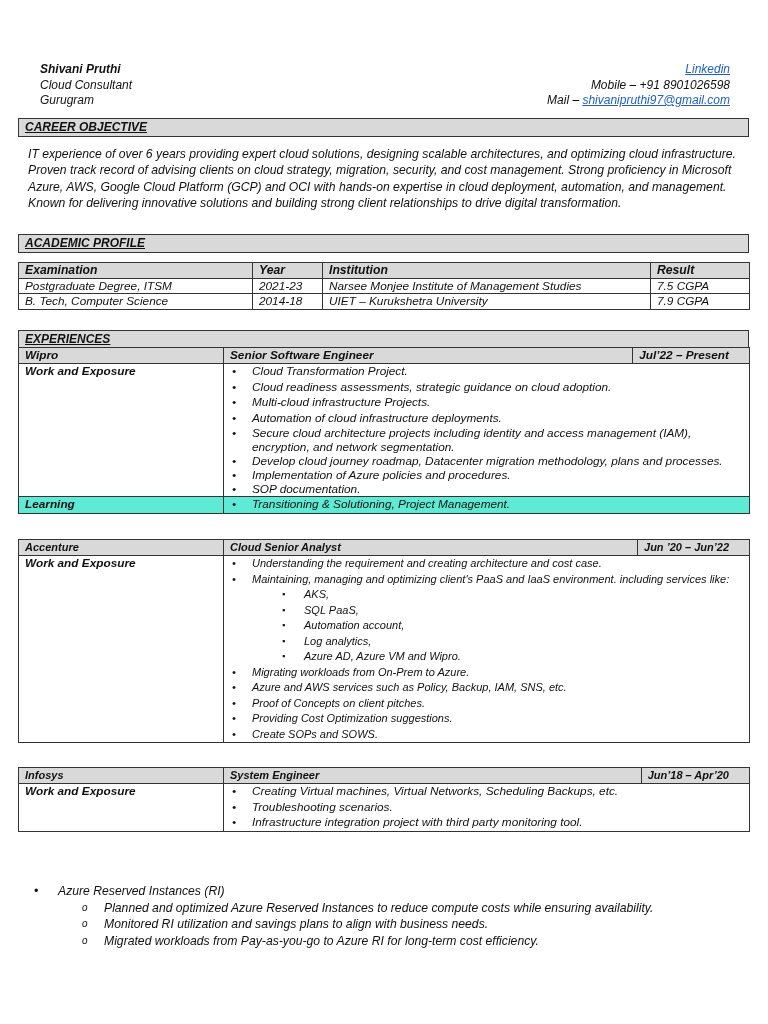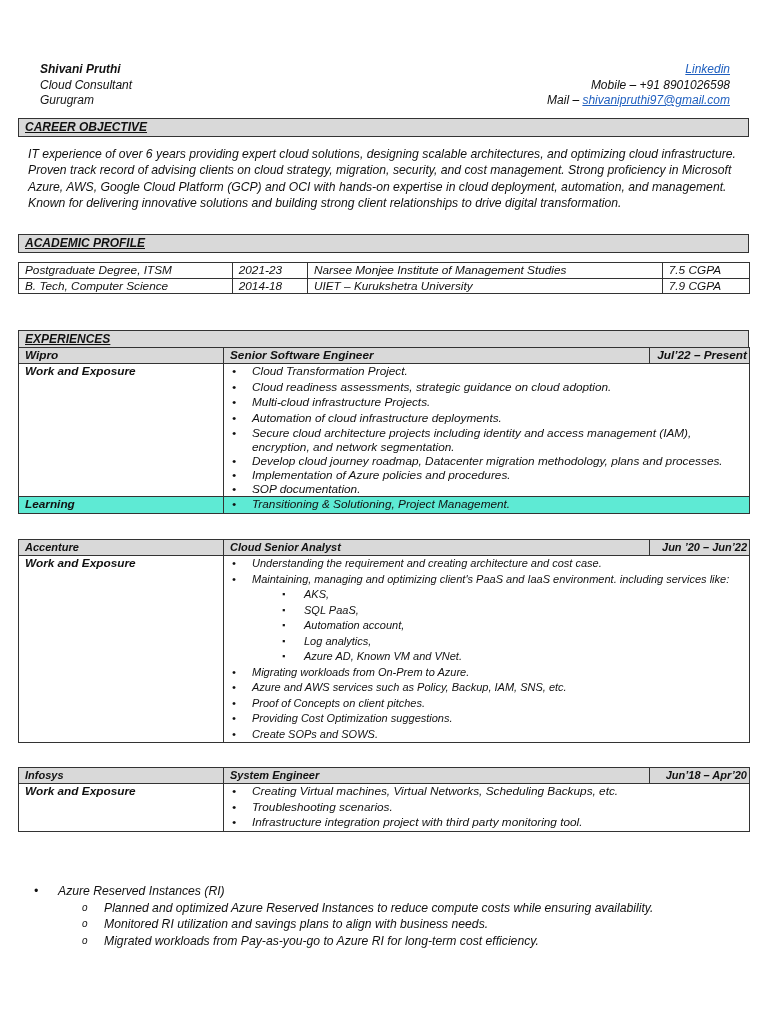--- a/index.html
+++ b/index.html
@@ -18,21 +18,21 @@
 
   .objective { position: absolute; left: 28px; top: 146px; width: 712px; font-size: 12.2px; line-height: 16.3px; }
 
   table { border-collapse: collapse; position: absolute; left: 18px; width: 732px; font-size: 11.8px; }
   td { border: 1px solid #333; vertical-align: top; padding: 0 6px; }
   .acad td { line-height: 14.5px; }
   .acad tr.head td { background: #d9d9d9; font-weight: bold; font-size: 12.2px; }
 
   .exp tr.head td { background: #d9d9d9; font-weight: bold; line-height: 15px; font-size: 11.8px; }
   .exp td.label { font-weight: bold; width: 205px; }
-  .exp td.date { text-align: right; padding-right: 2px; width: 100px; white-space: nowrap; }
+  .exp td.date { text-align: right; padding-right: 20px; width: 100px; white-space: nowrap; }
   .exp ul { list-style: none; padding-left: 0; }
   .exp li { position: relative; padding-left: 22px; line-height: 15.5px; }
   .exp li::before { content: "•"; position: absolute; left: 2px; top: 0; }
   .exp li.sub { padding-left: 74px; }
   .exp li.sub::before { content: "▪"; left: 52px; font-size: 9px; }
   .exp tr.learn td { background: #5eead4; }
 
   .proj { position: absolute; left: 34px; top: 883px; width: 700px; font-size: 12.2px; line-height: 16.5px; }
   .proj .lvl1 { position: relative; padding-left: 24px; }
   .proj .lvl1::before { content: "•"; position: absolute; left: 0; }
@@ -57,20 +57,26 @@
   </div>
 
   <div class="section-bar" style="top:118px"><span>CAREER OBJECTIVE</span></div>
 
   <div class="objective">IT experience of over 6 years providing expert cloud solutions, designing scalable architectures, and optimizing cloud infrastructure. Proven track record of advising clients on cloud strategy, migration, security, and cost management. Strong proficiency in Microsoft Azure, AWS, Google Cloud Platform (GCP) and OCI with hands-on expertise in cloud deployment, automation, and management. Known for delivering innovative solutions and building strong client relationships to drive digital transformation.</div>
 
   <div class="section-bar" style="top:234px"><span>ACADEMIC PROFILE</span></div>
 
   <table class="acad" style="top:262px">
     <tbody>
+        <tr class="head">
+      <td style="width:234px">Examination</td>
+      <td style="width:70px">Year</td>
+      <td style="width:328px">Institution</td>
+      <td>Result</td>
+    </tr>
     <tr>
       <td>Postgraduate Degree, ITSM</td>
       <td>2021-23</td>
       <td>Narsee Monjee Institute of Management Studies</td>
       <td>7.5 CGPA</td>
     </tr>
     <tr>
       <td>B. Tech, Computer Science</td>
       <td>2014-18</td>
       <td>UIET – Kurukshetra University</td>
@@ -124,21 +130,21 @@
     <tr>
       <td class="label">Work and Exposure</td>
       <td colspan="2" style="font-size:11px">
         <ul>
           <li>Understanding the requirement and creating architecture and cost case.</li>
           <li>Maintaining, managing and optimizing client's PaaS and IaaS environment. including services like:</li>
           <li class="sub">AKS,</li>
           <li class="sub">SQL PaaS,</li>
           <li class="sub">Automation account,</li>
           <li class="sub">Log analytics,</li>
-          <li class="sub">Azure AD, Known VM and VNet.</li>
+          <li class="sub">Azure AD, Azure VM and Wipro.</li>
           <li>Migrating workloads from On-Prem to Azure.</li>
           <li>Azure and AWS services such as Policy, Backup, IAM, SNS, etc.</li>
           <li>Proof of Concepts on client pitches.</li>
           <li>Providing Cost Optimization suggestions.</li>
           <li>Create SOPs and SOWS.</li>
         </ul>
       </td>
     </tr>
   </tbody>
     </table>

